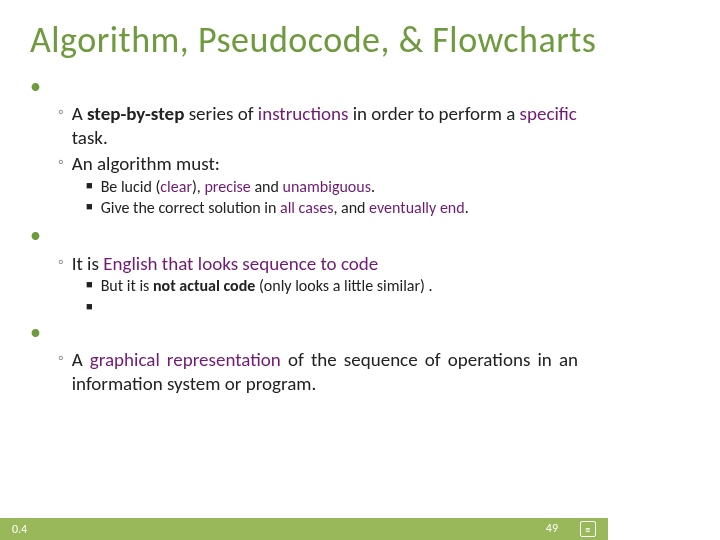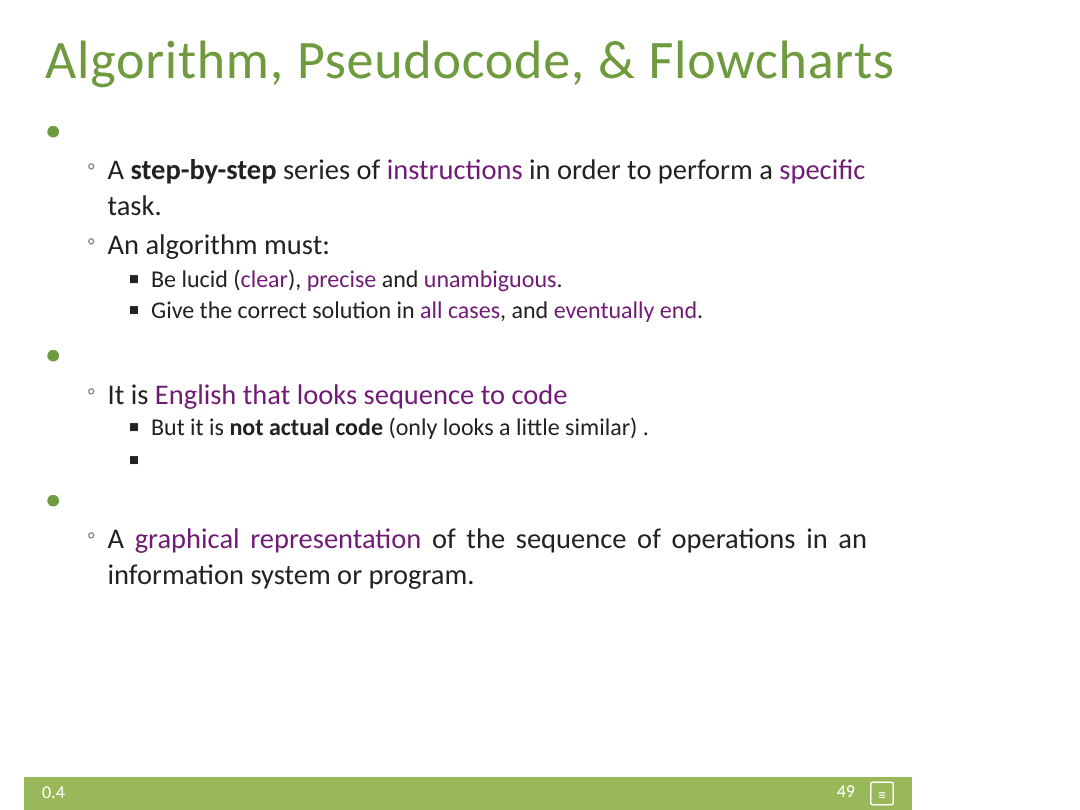--- a/index.html
+++ b/index.html
@@ -17,22 +17,22 @@
 .b2{color:#888;font-size:16px;margin-right:8px;line-height:1.3}
 .t2{font-size:19px;font-weight:400;line-height:1.25}
 .t2.justify{text-align:justify;width:610px}
 .lvl3{padding-left:28px}
 .lvl3>li{margin:1px 0}
 .lvl3>li>.row{display:flex;align-items:flex-start}
 .b3{color:#222;font-size:11px;margin-right:8px;line-height:1.6}
 .t3{font-size:16px;font-weight:400;line-height:1.3}
 .bold{font-weight:700}
 .accent{color:#701a75}
-.footer{position:absolute;bottom:0;left:16px;right:0;height:22px;background:#98b85a;color:#fff;font-size:12px;display:flex;align-items:center;justify-content:space-between;padding:0 12px;box-sizing:border-box}
-.footer-right{display:flex;align-items:flex-start;gap:10px}
+.footer{position:absolute;bottom:0;left:0;right:0;height:22px;background:#98b85a;color:#fff;font-size:12px;display:flex;align-items:center;justify-content:space-between;padding:0 12px;box-sizing:border-box}
+.footer-right{display:flex;align-items:flex-start;gap:22px}
 .badge{width:14px;height:14px;border:1px solid #fff;border-radius:2px;display:flex;align-items:center;justify-content:center;font-size:10px}
 </style>
 </head>
 <body>
 
 <div class="slide">
   <div class="title">Algorithm, Pseudocode, &amp; Flowcharts</div>
   <div class="body">
     <ul class="lvl1" id="content">
         <li>

